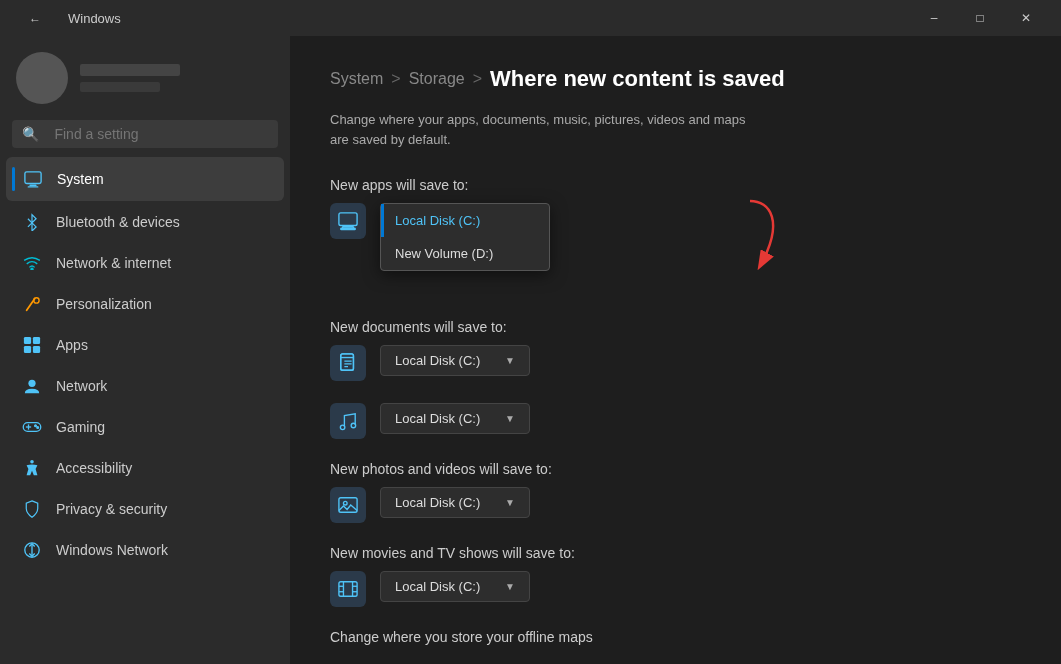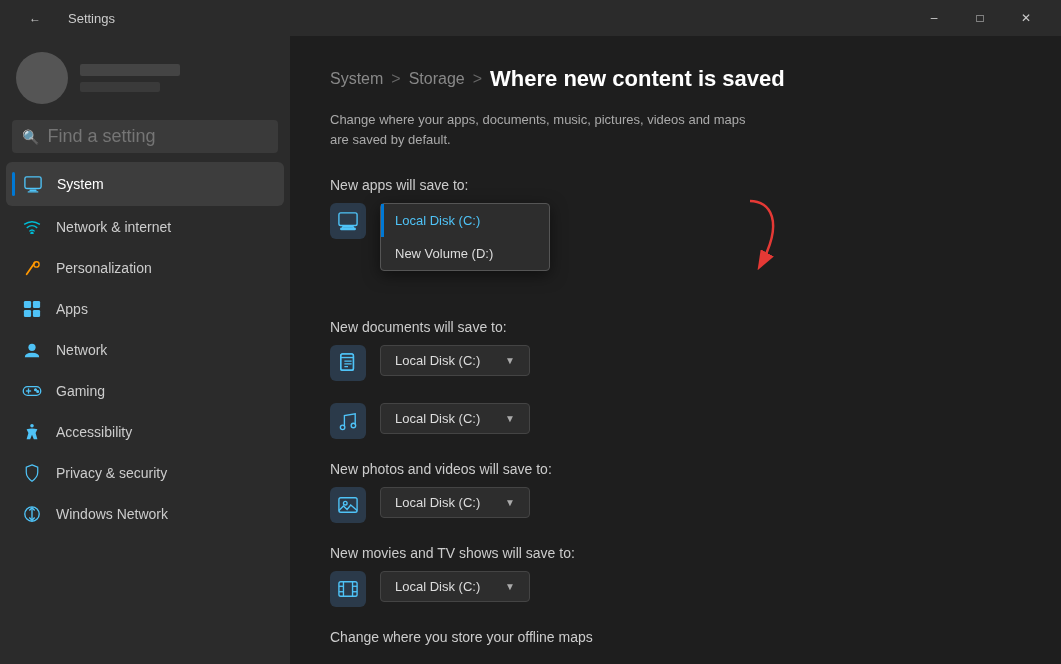--- a/index.html
+++ b/index.html
@@ -105,22 +105,23 @@
       background: #3a3a3a;
       border-radius: 4px;
       padding: 6px 10px;
       gap: 8px;
     }
     .search-box input {
       background: transparent;
       border: none;
       outline: none;
       color: #eab308;
-      font-size: 18px;
+      font-size: 14px;
       flex: 1;
+      margin-left: 7px;
     }
     .search-icon-svg {
       color: #888;
       font-size: 14px;
     }
 
     .nav-item {
       display: flex;
       align-items: center;
       padding: 10px 16px;
@@ -276,21 +277,21 @@
     .icon-blue { color: #4fc3f7; }
     .icon-cyan { color: #00bcd4; }
     .icon-orange { color: #ff9800; }
   </style>
 </head>
 <body>
 
 <div class="titlebar">
   <div class="titlebar-left">
     <button class="titlebar-btn">←</button>
-    <span class="titlebar-title">Settings</span>
+    <span class="titlebar-title">Windows</span>
   </div>
   <div class="titlebar-controls">
     <button class="titlebar-btn">–</button>
     <button class="titlebar-btn">□</button>
     <button class="titlebar-btn close">✕</button>
   </div>
 </div>
 
 <div class="app-body">
 
@@ -316,20 +317,30 @@
         <div class="nav-item-icon icon-blue">
           <svg width="18" height="18" viewBox="0 0 20 20" fill="currentColor">
               <rect x="1" y="2" width="18" height="13" rx="2" fill="none" stroke="currentColor" stroke-width="1.5"></rect>
               <rect x="6" y="16" width="8" height="2" rx="1"></rect>
               <rect x="4" y="18" width="12" height="1.5" rx="0.75"></rect>
             </svg>
         </div>
         <span class="nav-item-label">System</span>
       </div>
 
+      <div class="nav-item">
+        <div class="nav-item-icon icon-blue">
+          <svg width="16" height="18" viewBox="0 0 16 22" fill="currentColor">
+              <path d="M8 2l5 5-5 5 5 5-5 5V2z" fill="none" stroke="currentColor" stroke-width="1.5"></path>
+              <line x1="3" y1="7" x2="8" y2="12" stroke="currentColor" stroke-width="1.5"></line>
+              <line x1="3" y1="17" x2="8" y2="12" stroke="currentColor" stroke-width="1.5"></line>
+            </svg>
+        </div>
+        <span class="nav-item-label">Bluetooth &amp; devices</span>
+      </div>
 
       <div class="nav-item">
         <div class="nav-item-icon icon-cyan">
           <svg width="18" height="14" viewBox="0 0 20 16" fill="none" stroke="currentColor" stroke-width="1.5">
               <path d="M1 5 Q10 -1 19 5"></path>
               <path d="M4 9 Q10 4 16 9"></path>
               <path d="M7 13 Q10 10 13 13"></path>
               <circle cx="10" cy="15" r="1.2" fill="currentColor"></circle>
             </svg>
         </div>

